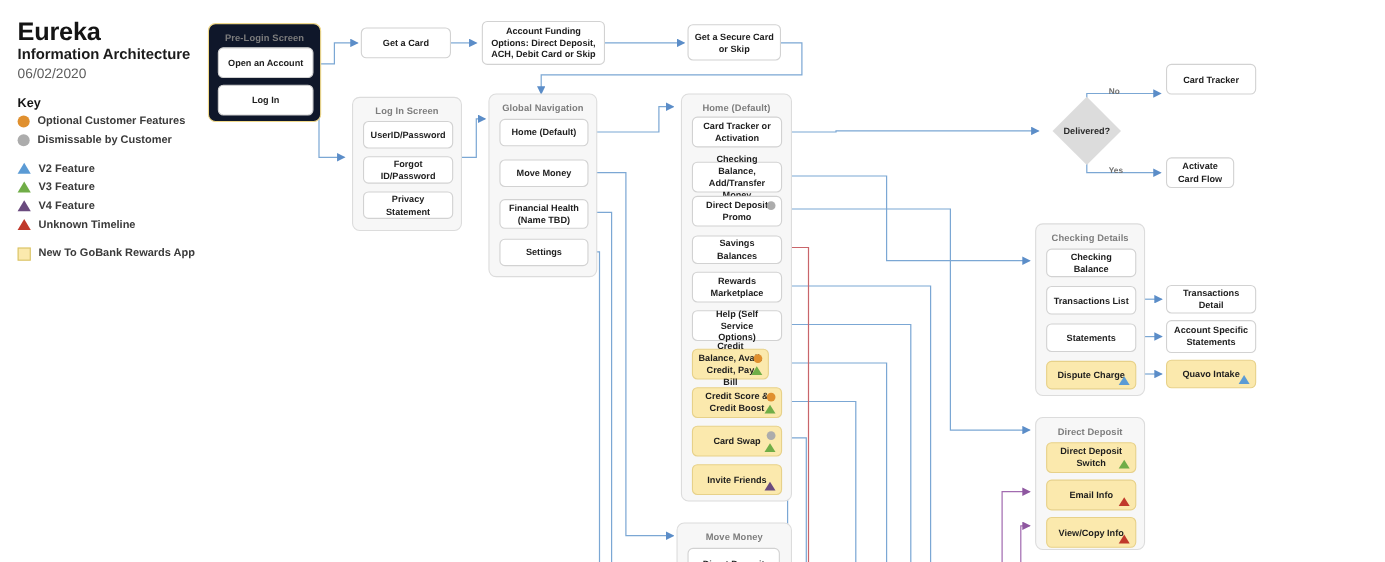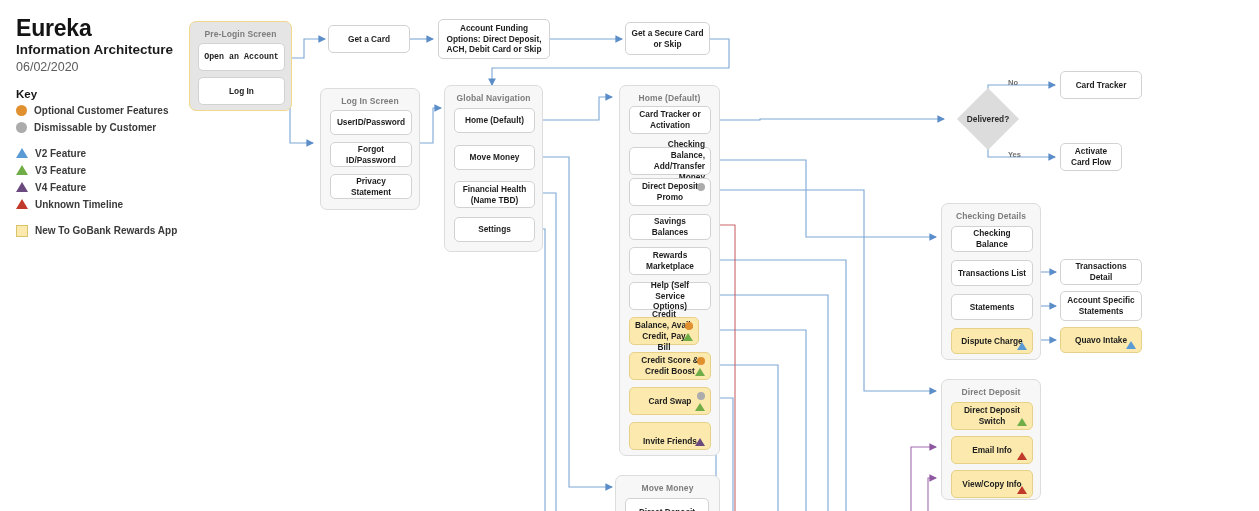--- a/index.html
+++ b/index.html
@@ -29,21 +29,21 @@
   .ksq  { width: 12px; height: 12px; flex: none; border: 1px solid #d9c36a; }
   .key-gap { height: 9px; }
 
   
   .group {
     position: absolute;
     background: #f7f7f7;
     border: 1px solid #dcdcdc;
     border-radius: 7px;
   }
-  .group.yellow { background: #e5e5e5; border-color: #f0d98a; }
+  .group.yellow { background: #0f172a; border-color: #f0d98a; }
   .group-title {
     position: absolute; left: 0; right: 0; top: 7px;
     text-align: center; font-size: 8.5px; font-weight: bold;
     color: #7d7d7d; letter-spacing: 0.1px;
   }
   .node {
     position: absolute;
     background: #ffffff;
     border: 1px solid #d2d2d2;
     border-radius: 5px;
@@ -201,21 +201,21 @@
     <div class="key-gap"></div>
 
     <div class="key-row">
       <span class="ksq" style="background:#FBE9AD"></span>
       <span class="key-label">New To GoBank Rewards App</span>
     </div>
   </div>
 
   <div class="group yellow" style="left:189px; top:21px; width:103px; height:90px;">
     <div class="group-title">Pre-Login Screen</div>
-    <div class="node plain" style="left:8px; top:21px; width:87px; height:28px;font-family:Liberation Mono, monospace;">
+    <div class="node plain" style="left:8px; top:21px; width:87px; height:28px;">
       <span class="node-txt">Open an Account</span>
     </div>
     <div class="node plain" style="left:8px; top:55px; width:87px; height:28px;">
       <span class="node-txt">Log In</span>
     </div>
   </div>
 
   <div class="node" style="left:328px; top:25px; width:82px; height:28px;">
     <span class="node-txt">Get a Card</span>
   </div>
@@ -259,21 +259,21 @@
   </div>
 
   <div class="group" style="left:619px; top:85px; width:101px; height:371px;">
     <div class="group-title">Home  (Default)</div>
 
     <div class="node" style="left:9px; top:20px; width:82px; height:28px;">
       <span class="node-txt">Card Tracker or
 Activation</span>
     </div>
 
-    <div class="node" style="left:9px; top:61px; width:82px; height:28px;text-align:right;">
+    <div class="node" style="left:9px; top:61px; width:82px; height:28px;">
       <span class="node-txt">Checking Balance,
 Add/Transfer Money</span>
     </div>
 
     <div class="node" style="left:9px; top:92px; width:82px; height:28px;">
       <span class="node-txt">Direct Deposit
 Promo</span>
       <span class="badge-dot" style="background:#ACACAC"></span>
     </div>
 
@@ -304,40 +304,40 @@
       <span class="badge-dot" style="background:#E0902F"></span>
       <span class="badge-tri" style="border-bottom:8px solid #70AD47"></span>
     </div>
 
     <div class="node yellow" style="left:9px; top:301px; width:82px; height:28px;">
       <span class="node-txt">Card Swap</span>
       <span class="badge-dot" style="background:#ACACAC"></span>
       <span class="badge-tri" style="border-bottom:8px solid #70AD47"></span>
     </div>
 
-    <div class="node yellow" style="left:9px; top:336px; width:82px; height:28px;align-items:flex-end;">
+    <div class="node yellow" style="left:9px; top:336px; width:82px; height:28px;">
       <span class="node-txt">Invite Friends</span>
       <span class="badge-tri" style="border-bottom:8px solid #6A4A7E"></span>
     </div>
   </div>
 
   <div class="group" style="left:615px; top:475px; width:105px; height:60px;">
     <div class="group-title">Move Money</div>
     <div class="node" style="left:9px; top:22px; width:84px; height:28px;">
       <span class="node-txt">Direct Deposit</span>
     </div>
   </div>
 
   <div class="diamond" style="left:966px; top:97px; width:44px; height:44px;"></div>
   <div class="diamond-label" style="left:950px; top:108px; width:76px; height:22px;">Delivered?</div>
 
   <div class="edge-label" style="left:1008px; top:78px;">No</div>
   <div class="edge-label" style="left:1008px; top:150px;">Yes</div>
 
-  <div class="node" style="left:1060px; top:71px; width:82px; height:28px;">
+  <div class="node" style="left:1060px; top:58px; width:82px; height:28px;">
     <span class="node-txt">Card Tracker</span>
   </div>
   <div class="node" style="left:1060px; top:143px; width:62px; height:28px;">
     <span class="node-txt">Activate Card Flow</span>
   </div>
 
   <div class="group" style="left:941px; top:203px; width:100px; height:157px;">
     <div class="group-title">Checking Details</div>
     <div class="node" style="left:9px; top:22px; width:82px; height:26px;">
       <span class="node-txt">Checking Balance</span>

